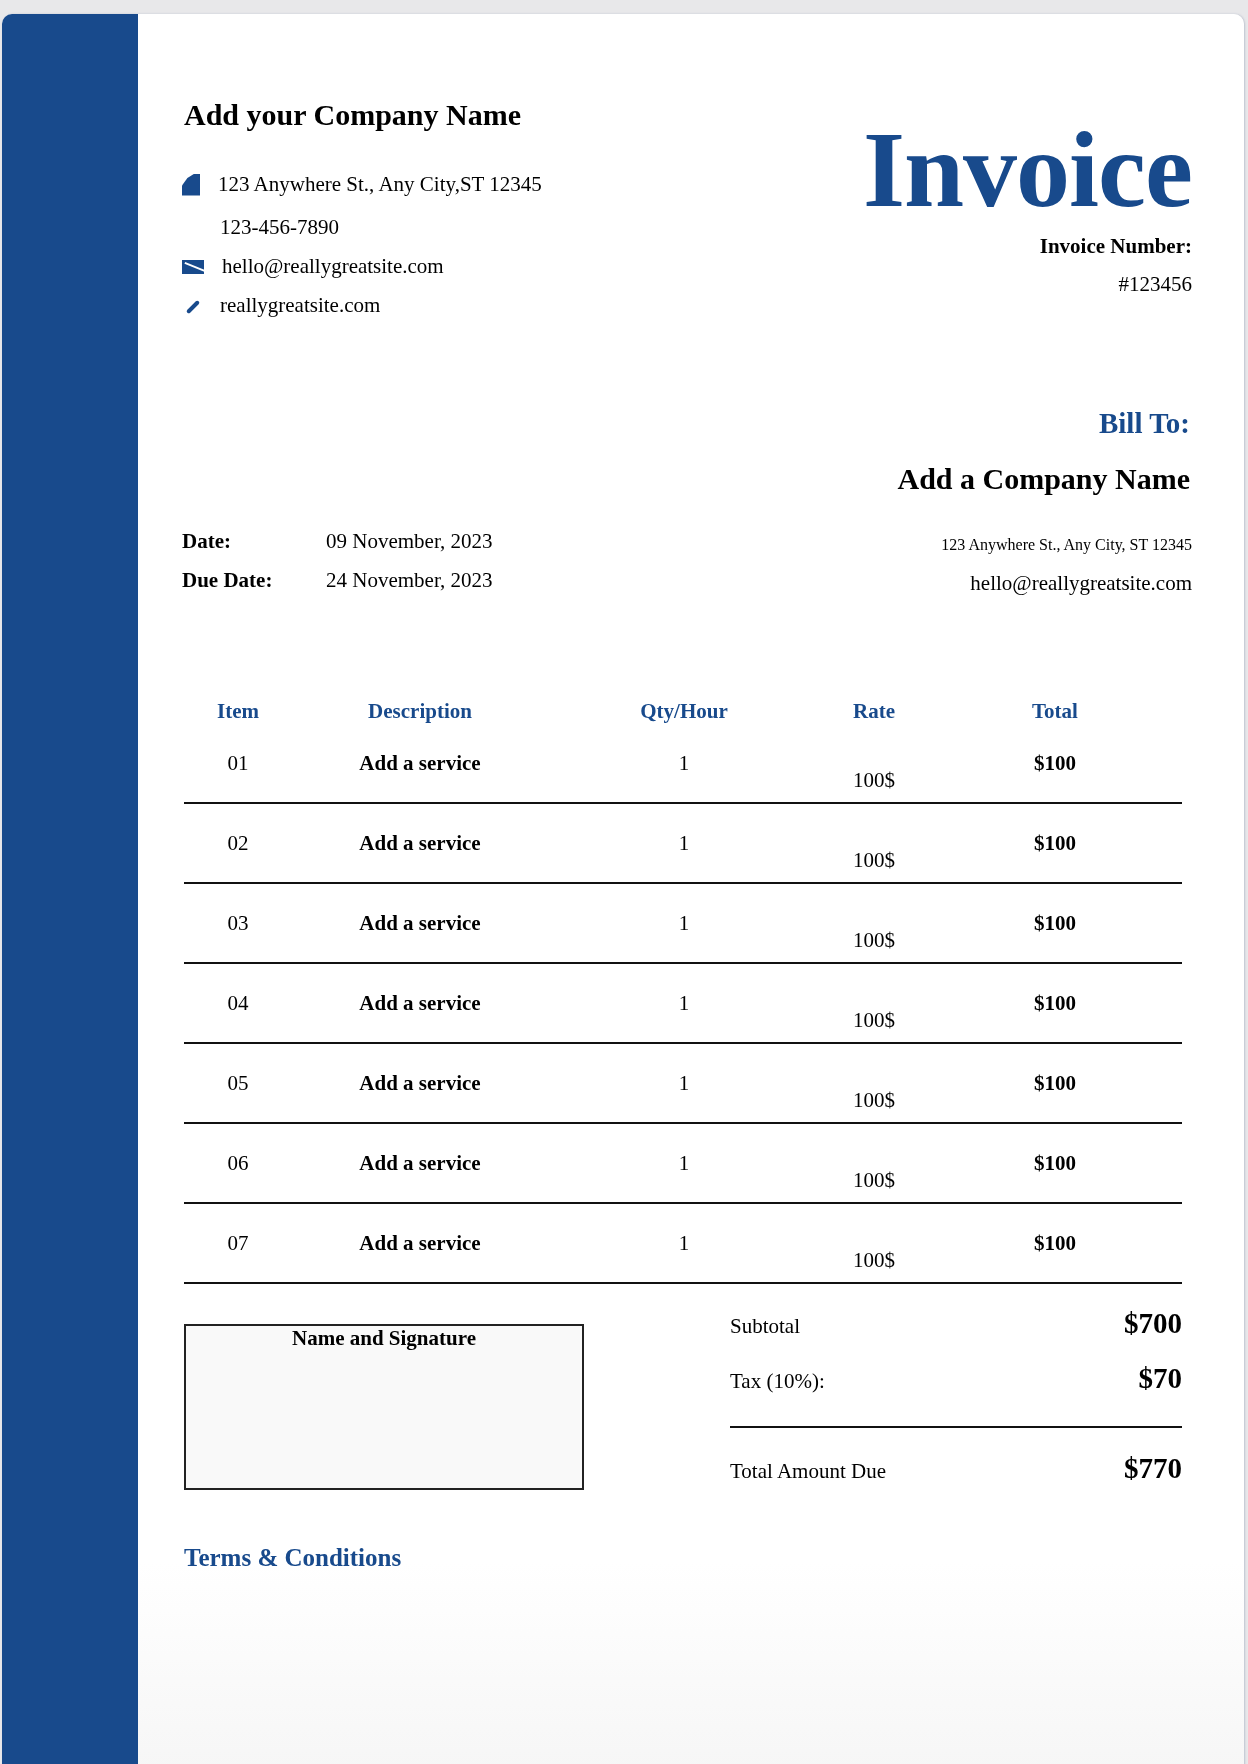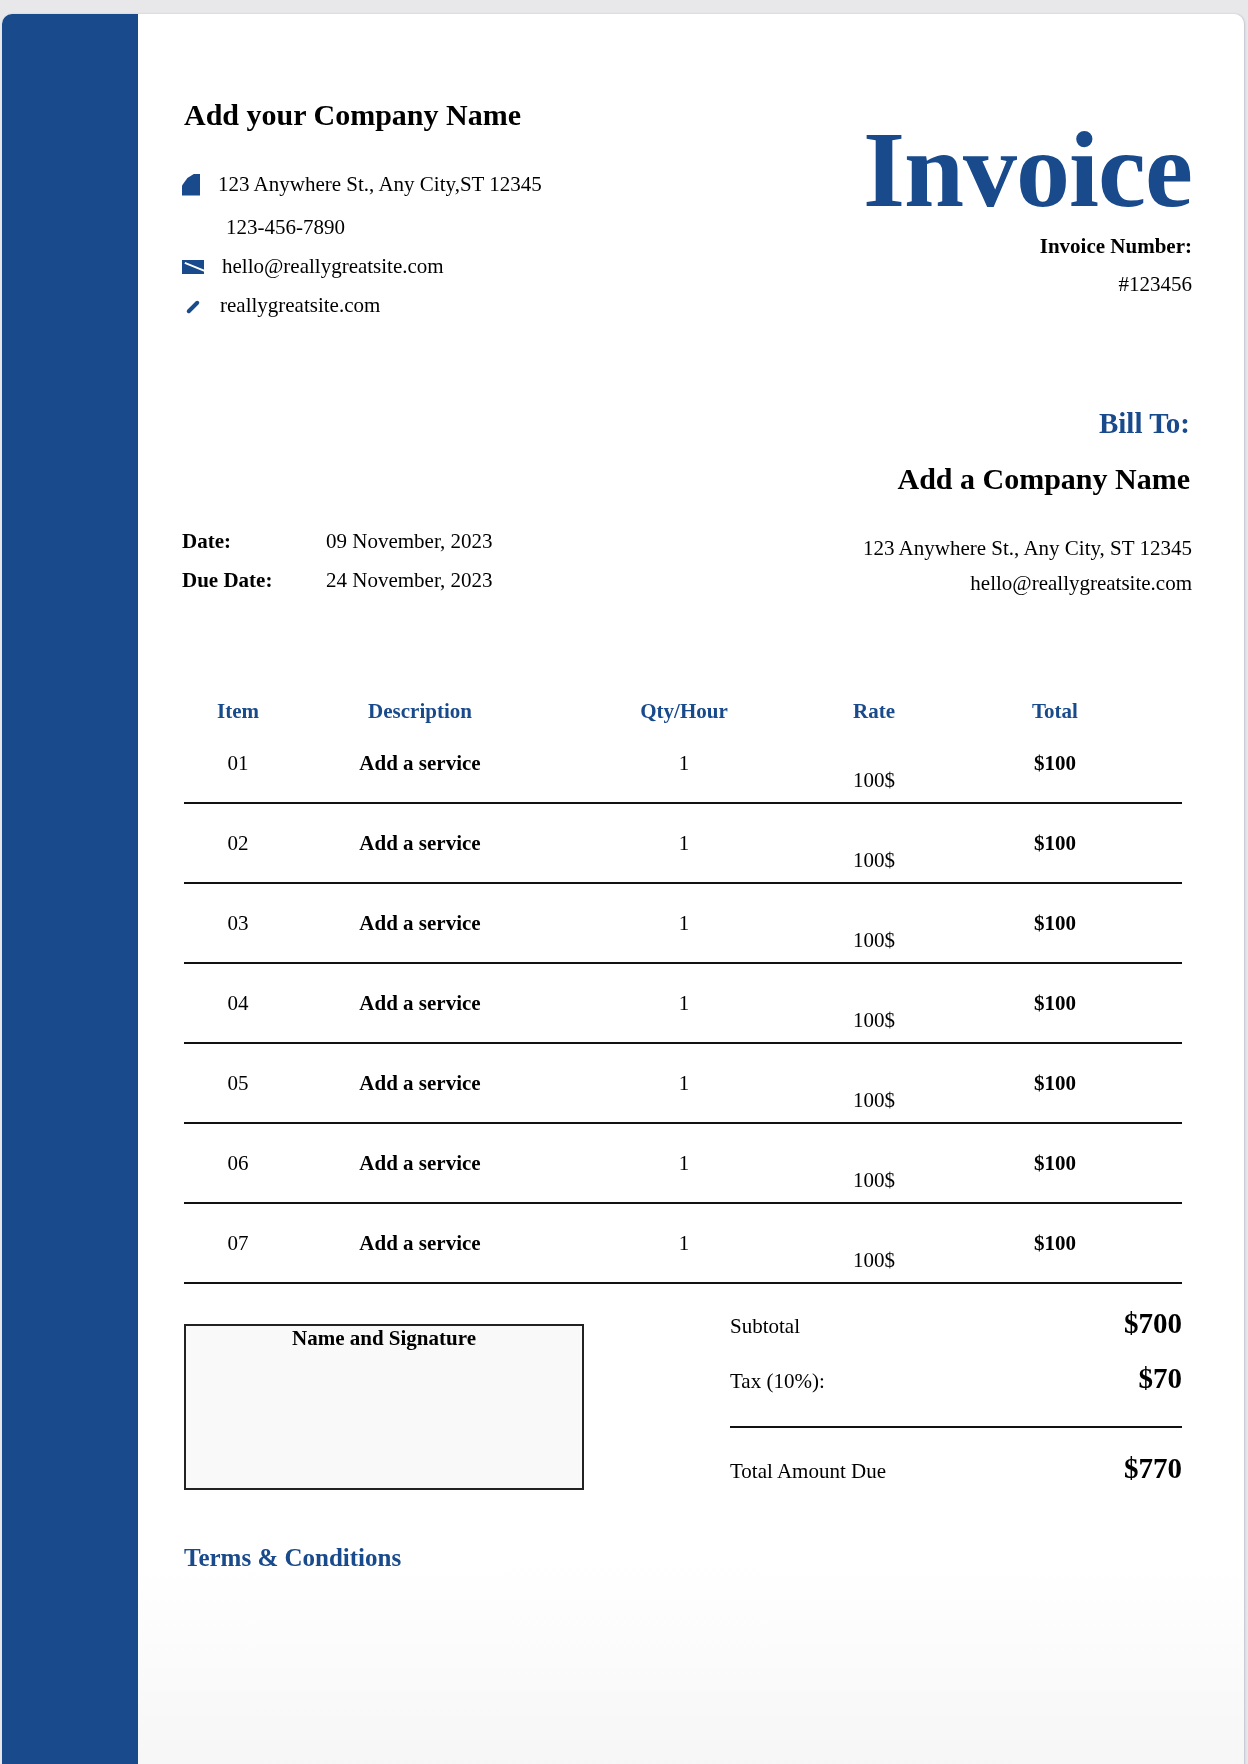--- a/index.html
+++ b/index.html
@@ -27,21 +27,21 @@
   .icon-mail { background: #184a8c; height: 14px !important; width: 22px !important; }
   .icon-mail::after { content: ""; position: absolute; left: 2px; top: 6px; width: 22px; height: 2px; background: #fff; transform: rotate(22deg); }
   .icon-web { width: 20px; height: 20px; }
   .icon-web::after { content: ""; position: absolute; left: 3px; top: 9px; width: 16px; height: 4px; background: #184a8c; transform: rotate(-45deg); border-radius: 2px; }
   .icon-blank { background: transparent; }
   .invoice-title { right: 52px; top: 102px; font-size: 108px; font-weight: bold; color: #184a8c; line-height: 1; letter-spacing: -1px; }
   .inv-num-label { right: 52px; top: 220px; font-size: 21px; font-weight: bold; text-align: right; }
   .inv-num-value { right: 52px; top: 258px; font-size: 21px; font-weight: normal; text-align: right; margin-left: 31px; }
   .bill-to-label { right: 54px; top: 393px; font-size: 29px; font-weight: bold; color: #184a8c; }
   .bill-company { right: 54px; top: 448px; font-size: 30px; font-weight: bold; }
-  .bill-address { right: 52px; top: 522px; font-size: 21px; }
+  .bill-address { right: 52px; top: 522px; font-size: 16px; }
   .bill-email { right: 52px; top: 557px; font-size: 21px; }
   .date-label { left: 180px; font-size: 21px; font-weight: bold; }
   .date-value { left: 324px; font-size: 21px; }
   .table { position: absolute; left: 182px; top: 660px; width: 998px; }
   .thead, .trow { display: flex; position: relative; }
   .thead { height: 50px; align-items: flex-end; }
   .thead div { color: #184a8c; font-weight: bold; font-size: 21px; text-align: center; }
   .trow { height: 78px; align-items: center; border-bottom: 2.5px solid #111; font-size: 21px; }
   .trow:first-of-type { height: 72px; }
   .c-item { width: 108px; text-align: center; }
@@ -69,21 +69,21 @@
 
 <div class="page">
   <div class="side-bar"></div>
 
   <div class="abs company-name">Add your Company Name</div>
 
   <div class="abs contact-row" style="top:158px;">
     <span class="icon icon-pin"></span>
     <span>123 Anywhere St., Any City,ST 12345</span>
   </div>
-  <div class="abs contact-row" style="top:201px;gap:6px;">
+  <div class="abs contact-row" style="top:201px;">
     <span class="icon icon-blank"></span>
     <span>123-456-7890</span>
   </div>
   <div class="abs contact-row" style="top:240px;">
     <span class="icon icon-mail"></span>
     <span>hello@reallygreatsite.com</span>
   </div>
   <div class="abs contact-row" style="top:279px;">
     <span class="icon icon-web"></span>
     <span>reallygreatsite.com</span>

